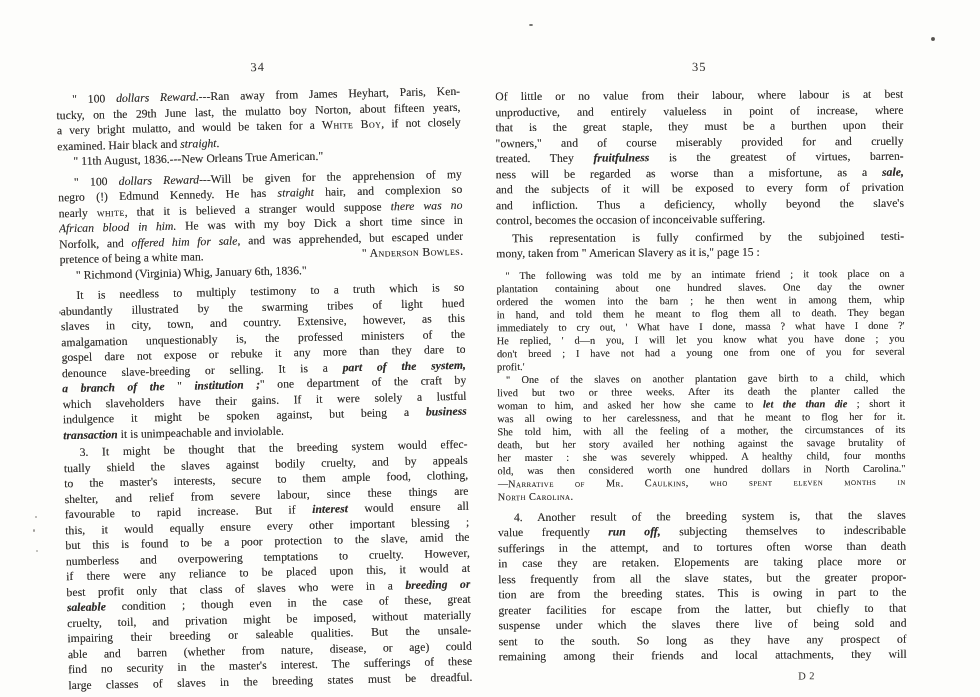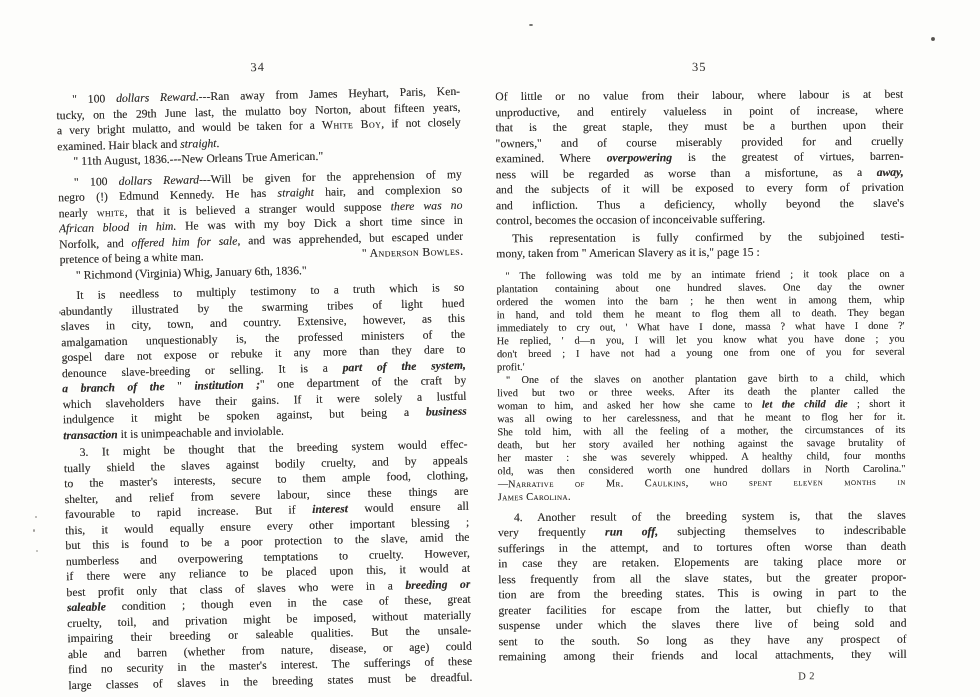--- a/index.html
+++ b/index.html
@@ -100,53 +100,53 @@
   </section>
 
   <section class="page page-35">
     <div class="pagenum">35</div>
     <div>
         <div class="block ">
           <div class="line j"><span class="">Of little or no value from their labour, where labour is at best</span></div>
           <div class="line j"><span class="">unproductive, and entirely valueless in point of increase, where</span></div>
           <div class="line j"><span class="">that is the great staple, they must be a burthen upon their</span></div>
           <div class="line j"><span class="">"owners," and of course miserably provided for and cruelly</span></div>
-          <div class="line j"><span class="">examined. Where </span><span class="it b">overpowering</span><span class=""> is the greatest of virtues, barren-</span></div>
-          <div class="line j"><span class="">ness will be regarded as worse than a misfortune, as a </span><span class="it b">away,</span></div>
+          <div class="line j"><span class="">treated. They </span><span class="it b">fruitfulness</span><span class=""> is the greatest of virtues, barren-</span></div>
+          <div class="line j"><span class="">ness will be regarded as worse than a misfortune, as a </span><span class="it b">sale,</span></div>
           <div class="line j"><span class="">and the subjects of it will be exposed to every form of privation</span></div>
           <div class="line j"><span class="">and infliction. Thus a deficiency, wholly beyond the slave's</span></div>
           <div class="line "><span class="">control, becomes the occasion of inconceivable suffering.</span></div>
         </div>
         <div class="block gap-xs">
           <div class="line j indent"><span class="">This representation is fully confirmed by the subjoined testi-</span></div>
           <div class="line "><span class="">mony, taken from " American Slavery as it is," page 15 :</span></div>
         </div>
         <div class="block small gap-md">
           <div class="line j indent-sm"><span class="">" The following was told me by an intimate friend ; it took place on a</span></div>
           <div class="line j"><span class="">plantation containing about one hundred slaves. One day the owner</span></div>
           <div class="line j"><span class="">ordered the women into the barn ; he then went in among them, whip</span></div>
           <div class="line j"><span class="">in hand, and told them he meant to flog them all to death. They began</span></div>
           <div class="line j"><span class="">immediately to cry out, ' What have I done, massa ? what have I done ?'</span></div>
           <div class="line j"><span class="">He replied, ' d—n you, I will let you know what you have done ; you</span></div>
           <div class="line j"><span class="">don't breed ; I have not had a young one from one of you for several</span></div>
           <div class="line "><span class="">profit.'</span></div>
           <div class="line j indent-sm"><span class="">" One of the slaves on another plantation gave birth to a child, which</span></div>
           <div class="line j"><span class="">lived but two or three weeks. After its death the planter called the</span></div>
-          <div class="line j"><span class="">woman to him, and asked her how she came to </span><span class="it b">let the child die</span><span class=""> ; short it</span></div>
+          <div class="line j"><span class="">woman to him, and asked her how she came to </span><span class="it b">let the than die</span><span class=""> ; short it</span></div>
           <div class="line j"><span class="">was all owing to her carelessness, and that he meant to flog her for it.</span></div>
           <div class="line j"><span class="">She told him, with all the feeling of a mother, the circumstances of its</span></div>
           <div class="line j"><span class="">death, but her story availed her nothing against the savage brutality of</span></div>
           <div class="line j"><span class="">her master : she was severely whipped. A healthy child, four months</span></div>
           <div class="line j"><span class="">old, was then considered worth one hundred dollars in North Carolina."</span></div>
           <div class="line j"><span class="">—</span><span class="sc">Narrative of Mr. Caulkins, who spent eleven months in</span></div>
-          <div class="line "><span class="sc">James Carolina.</span></div>
+          <div class="line "><span class="sc">North Carolina.</span></div>
         </div>
         <div class="block gap-md">
           <div class="line j indent"><span class="">4. Another result of the breeding system is, that the slaves</span></div>
-          <div class="line j"><span class="">very frequently </span><span class="it b">run off,</span><span class=""> subjecting themselves to indescribable</span></div>
+          <div class="line j"><span class="">value frequently </span><span class="it b">run off,</span><span class=""> subjecting themselves to indescribable</span></div>
           <div class="line j"><span class="">sufferings in the attempt, and to tortures often worse than death</span></div>
           <div class="line j"><span class="">in case they are retaken. Elopements are taking place more or</span></div>
           <div class="line j"><span class="">less frequently from all the slave states, but the greater propor-</span></div>
           <div class="line j"><span class="">tion are from the breeding states. This is owing in part to the</span></div>
           <div class="line j"><span class="">greater facilities for escape from the latter, but chiefly to that</span></div>
           <div class="line j"><span class="">suspense under which the slaves there live of being sold and</span></div>
           <div class="line j"><span class="">sent to the south. So long as they have any prospect of</span></div>
           <div class="line j"><span class="">remaining among their friends and local attachments, they will</span></div>
         </div>
       </div>

